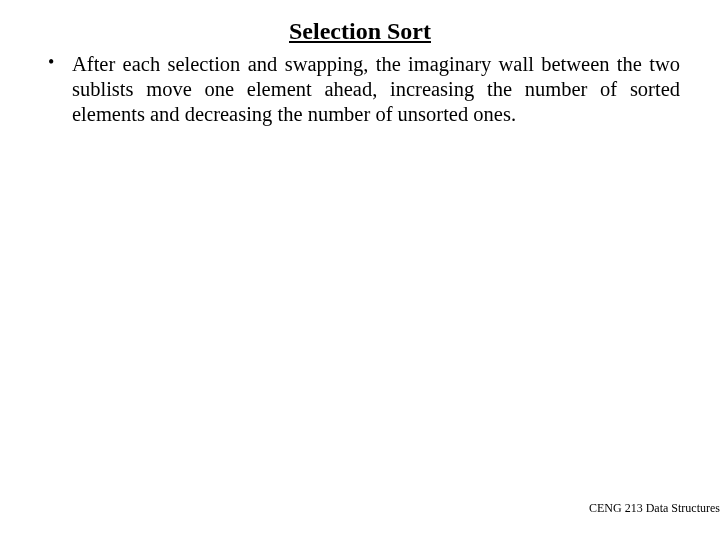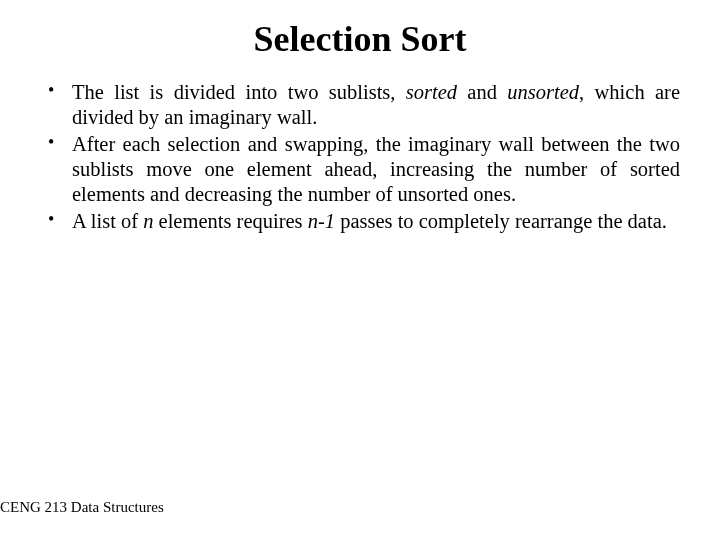--- a/index.html
+++ b/index.html
@@ -7,23 +7,24 @@
       width: 720px;
       height: 540px;
       background: #fff;
       font-family: "Times New Roman", Times, serif;
       color: #000;
       padding: 18px 40px 20px 40px;
       position: relative;
     }
     .title {
       text-align: center;
-      font-size: 36px;
+      font-size: 24px;
       font-weight: bold;
-      margin-bottom: 20px;
+      margin-bottom: 7px;
+      text-decoration: underline;
     }
     ul.bullets {
       list-style: none;
       padding-left: 0;
     }
     ul.bullets li {
       font-size: 20.5px;
       line-height: 1.22;
       text-align: justify;
       margin-bottom: 2px;
@@ -36,28 +37,26 @@
       left: 8px;
       top: 0;
       font-size: 18px;
     }
     .italic { font-style: italic; }
     .footer {
       position: absolute;
       bottom: 24px;
       left: 0;
       right: 0;
-      text-align: left;
-      font-size: 15px;
+      text-align: right;
+      font-size: 12px;
     }
   </style>
 </head>
 <body>
 
 <h1 class="title">Selection Sort</h1>
 
 <ul class="bullets">
-  <li><span>The list is divided into two sublists, </span><span class="italic">sorted</span><span> and </span><span class="italic">unsorted</span><span>, which are divided by an imaginary wall.</span></li>
   <li><span>After each selection and swapping, the imaginary wall between the two sublists move one element ahead, increasing the number of sorted elements and decreasing the number of unsorted ones.</span></li>
-  <li><span>A list of </span><span class="italic">n</span><span> elements requires </span><span class="italic">n-1</span><span> passes to completely rearrange the data.</span></li>
 </ul>
 
 <div class="footer">CENG 213 Data Structures</div>
 
 </body></html>

